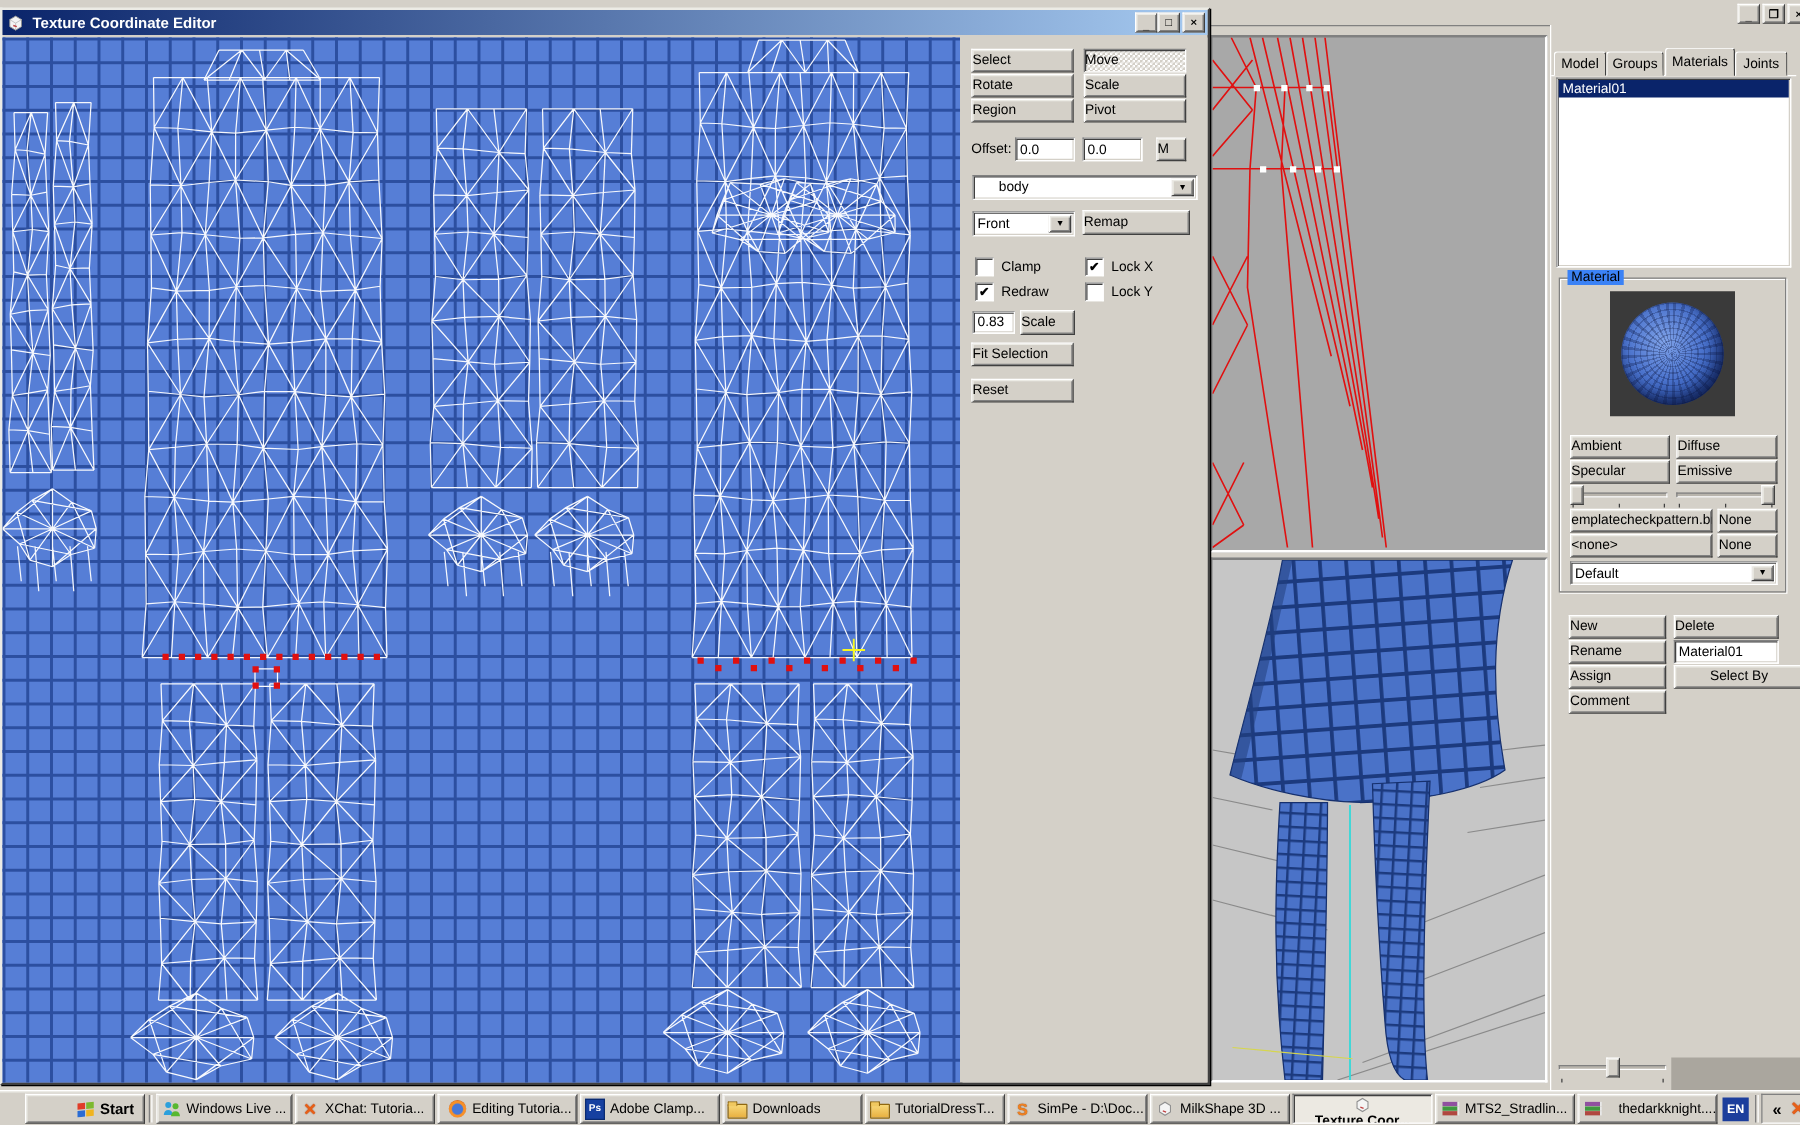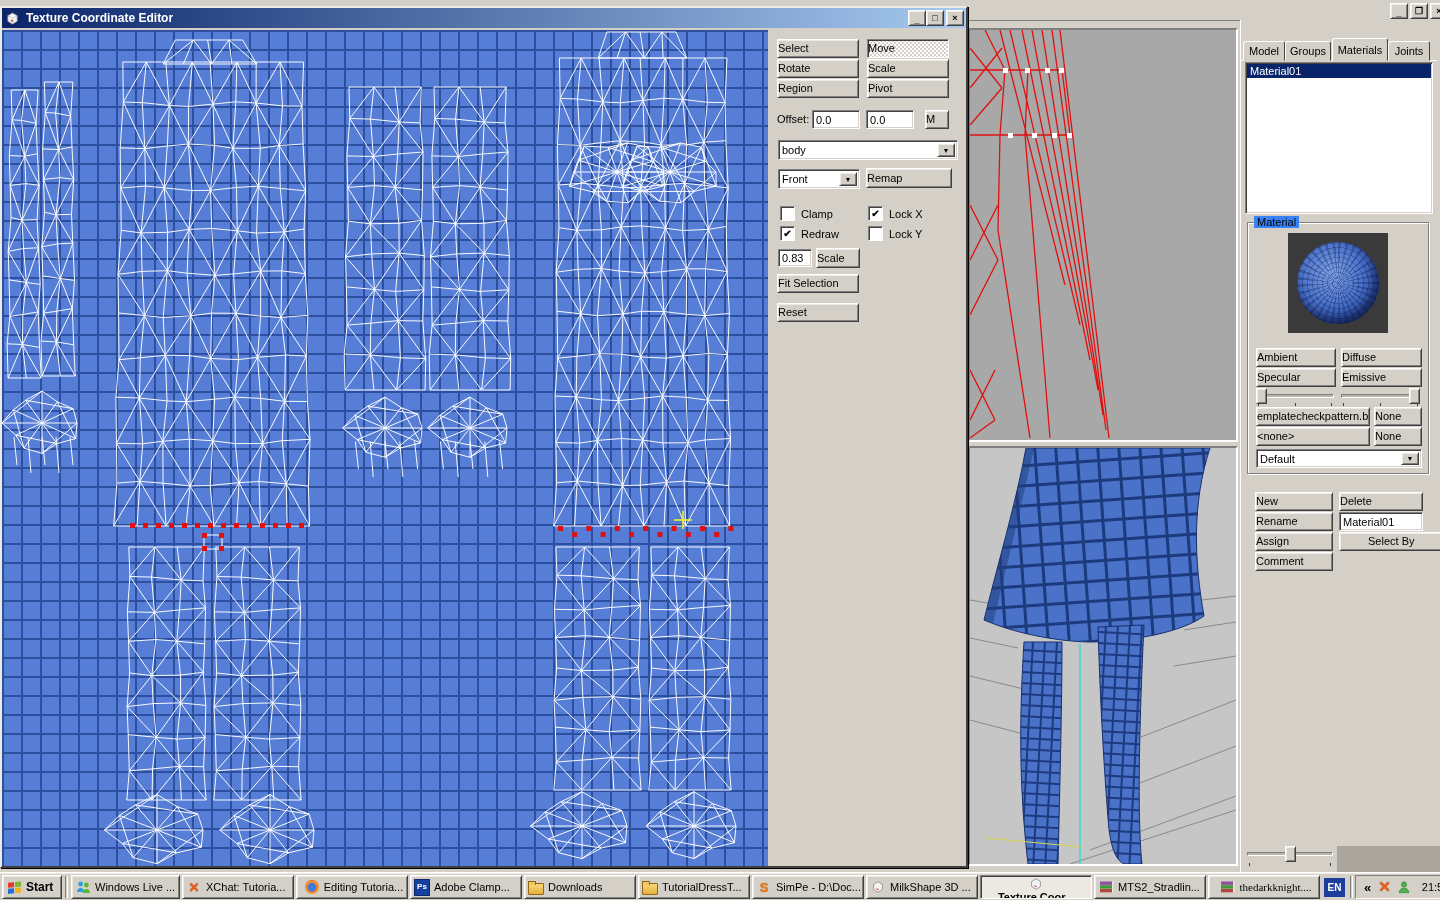--- a/index.html
+++ b/index.html
@@ -327,21 +327,21 @@
         <input value="0.0" style="">
         </div>
       <div class="abs fieldbox" style="left:96px;top:80px;width:46px;height:17px;">
         <input value="0.0" style="">
         </div>
       <div class="raised btn" style="position:absolute;left:155px;top:80px;width:22px;height:17px;">
           <span>M</span>
         </div>
 
       <div class="abs fieldbox" style="left:8px;top:110px;width:178px;height:18px;">
-        <span style="padding:0 3px;">body</span>
+        <span style="padding:0 20px;">body</span>
         <div class="combo-arrow raised btn">▼</div>
       </div>
 
       <div class="abs fieldbox" style="left:8px;top:139px;width:80px;height:18px;">
         <span style="padding:0 3px;">Front</span>
         <div class="combo-arrow raised btn">▼</div>
       </div>
       <div class="raised btn" style="position:absolute;left:96px;top:138px;width:84px;height:18px;">
           <span>Remap</span>
         </div>
@@ -377,21 +377,21 @@
       <div class="raised btn" style="position:absolute;left:7px;top:244px;width:80px;height:17px;">
           <span>Fit Selection</span>
         </div>
       <div class="raised btn" style="position:absolute;left:7px;top:273px;width:80px;height:17px;">
           <span>Reset</span>
         </div>
     </div>
   </div>
 
   <div id="taskbar" class="abs">
-    <div class="raised btn task" style="width:58px;margin-left:2px;">
+    <div class="raised btn task" style="width:58px;margin-left:20px;padding-left:36px;">
       <span class="tb-icon">
         <svg width="15" height="13" viewBox="0 0 16 14">
           <g transform="skewY(-6)">
             <rect x="1" y="2" width="6.5" height="5.5" fill="#e03c28"></rect>
             <rect x="8.5" y="2" width="6.5" height="5.5" fill="#7cb92e"></rect>
             <rect x="1" y="8.5" width="6.5" height="5.5" fill="#2a6cd4"></rect>
             <rect x="8.5" y="8.5" width="6.5" height="5.5" fill="#f0b420"></rect>
           </g>
         </svg>
       </span>
@@ -466,21 +466,21 @@
           <rect x="1" y="1.5" width="12" height="3.4" fill="#9050a0"></rect>
             <rect x="13" y="1.5" width="1.4" height="3.4" fill="#e8e8e8"></rect>
           <rect x="1" y="5.2" width="12" height="3.4" fill="#3f9840"></rect>
             <rect x="13" y="5.2" width="1.4" height="3.4" fill="#e8e8e8"></rect>
           <rect x="1" y="8.9" width="12" height="3.4" fill="#b04840"></rect>
             <rect x="13" y="8.9" width="1.4" height="3.4" fill="#e8e8e8"></rect>
         </svg>
         </span>
       <span class="lbl">MTS2_Stradlin...</span>
     </div>
-    <div class="raised btn task" style="width:110px;justify-content:center;font-family:Liberation Serif, serif;">
+    <div class="raised btn task" style="width:110px;justify-content:space-between;">
       <span class="tb-icon">
         <svg width="15" height="14" viewBox="0 0 15 14">
           <rect x="1" y="1.5" width="12" height="3.4" fill="#9050a0"></rect>
             <rect x="13" y="1.5" width="1.4" height="3.4" fill="#e8e8e8"></rect>
           <rect x="1" y="5.2" width="12" height="3.4" fill="#3f9840"></rect>
             <rect x="13" y="5.2" width="1.4" height="3.4" fill="#e8e8e8"></rect>
           <rect x="1" y="8.9" width="12" height="3.4" fill="#b04840"></rect>
             <rect x="13" y="8.9" width="1.4" height="3.4" fill="#e8e8e8"></rect>
         </svg>
         </span>

